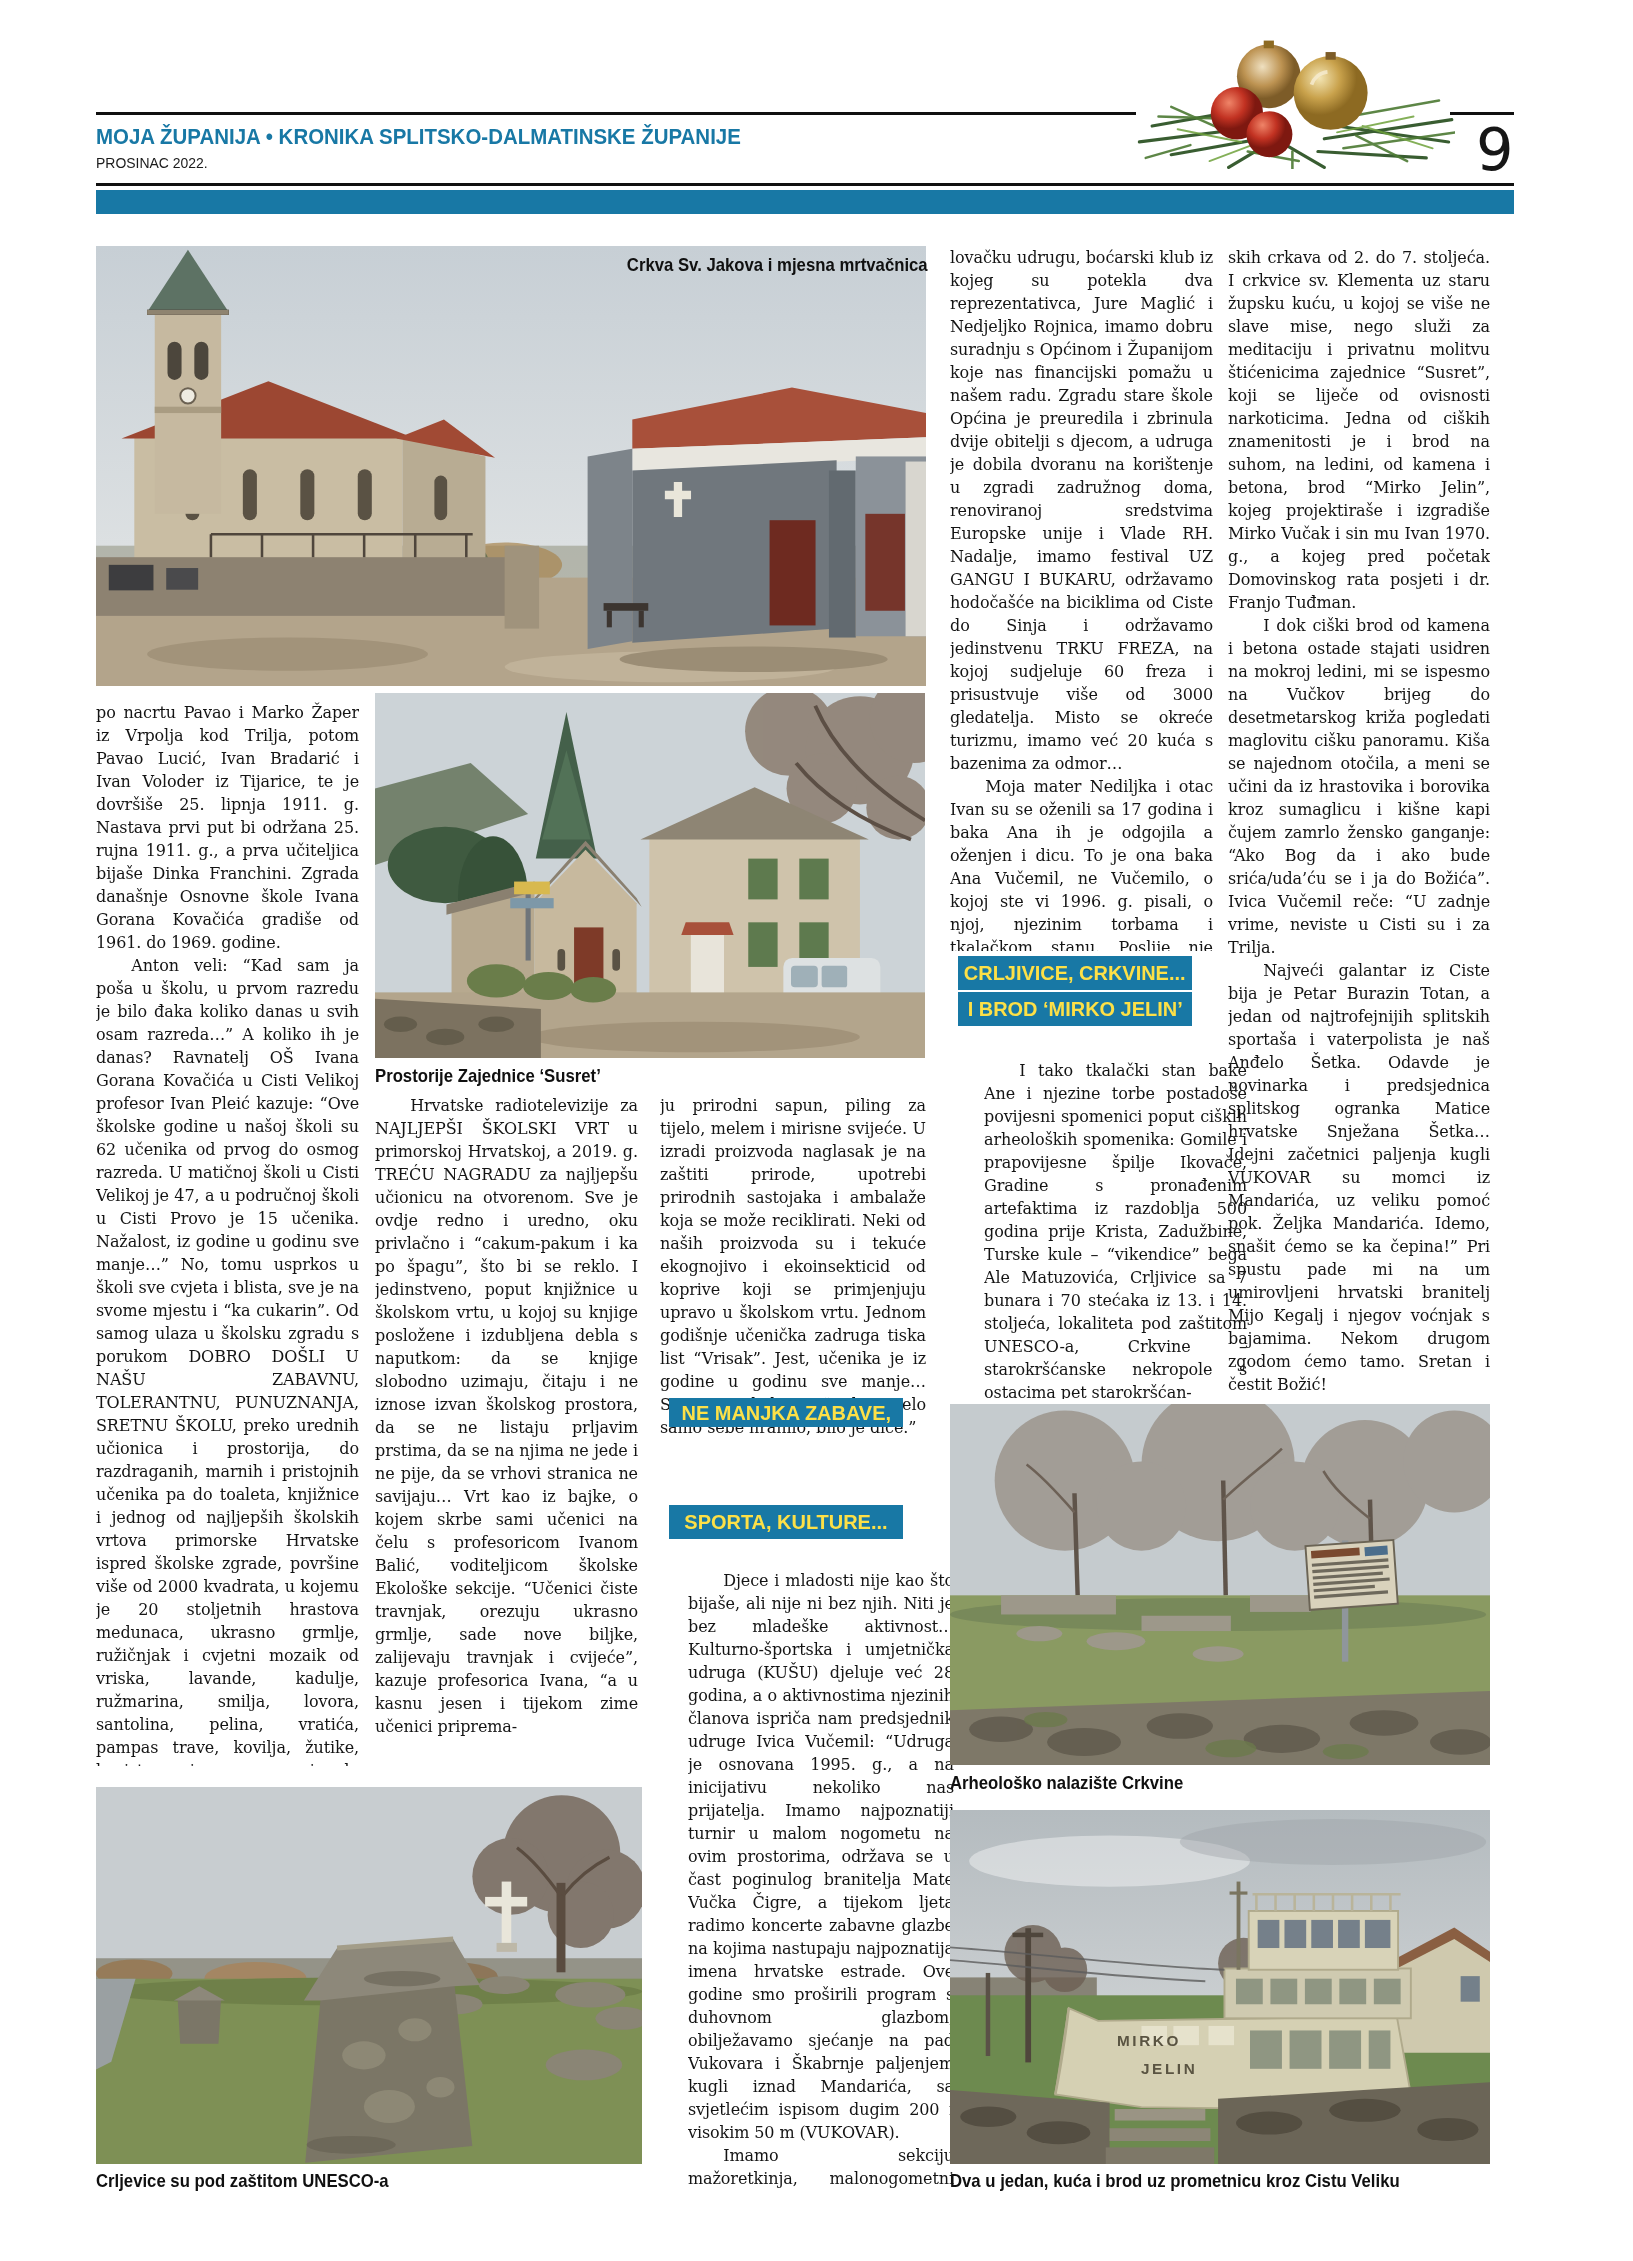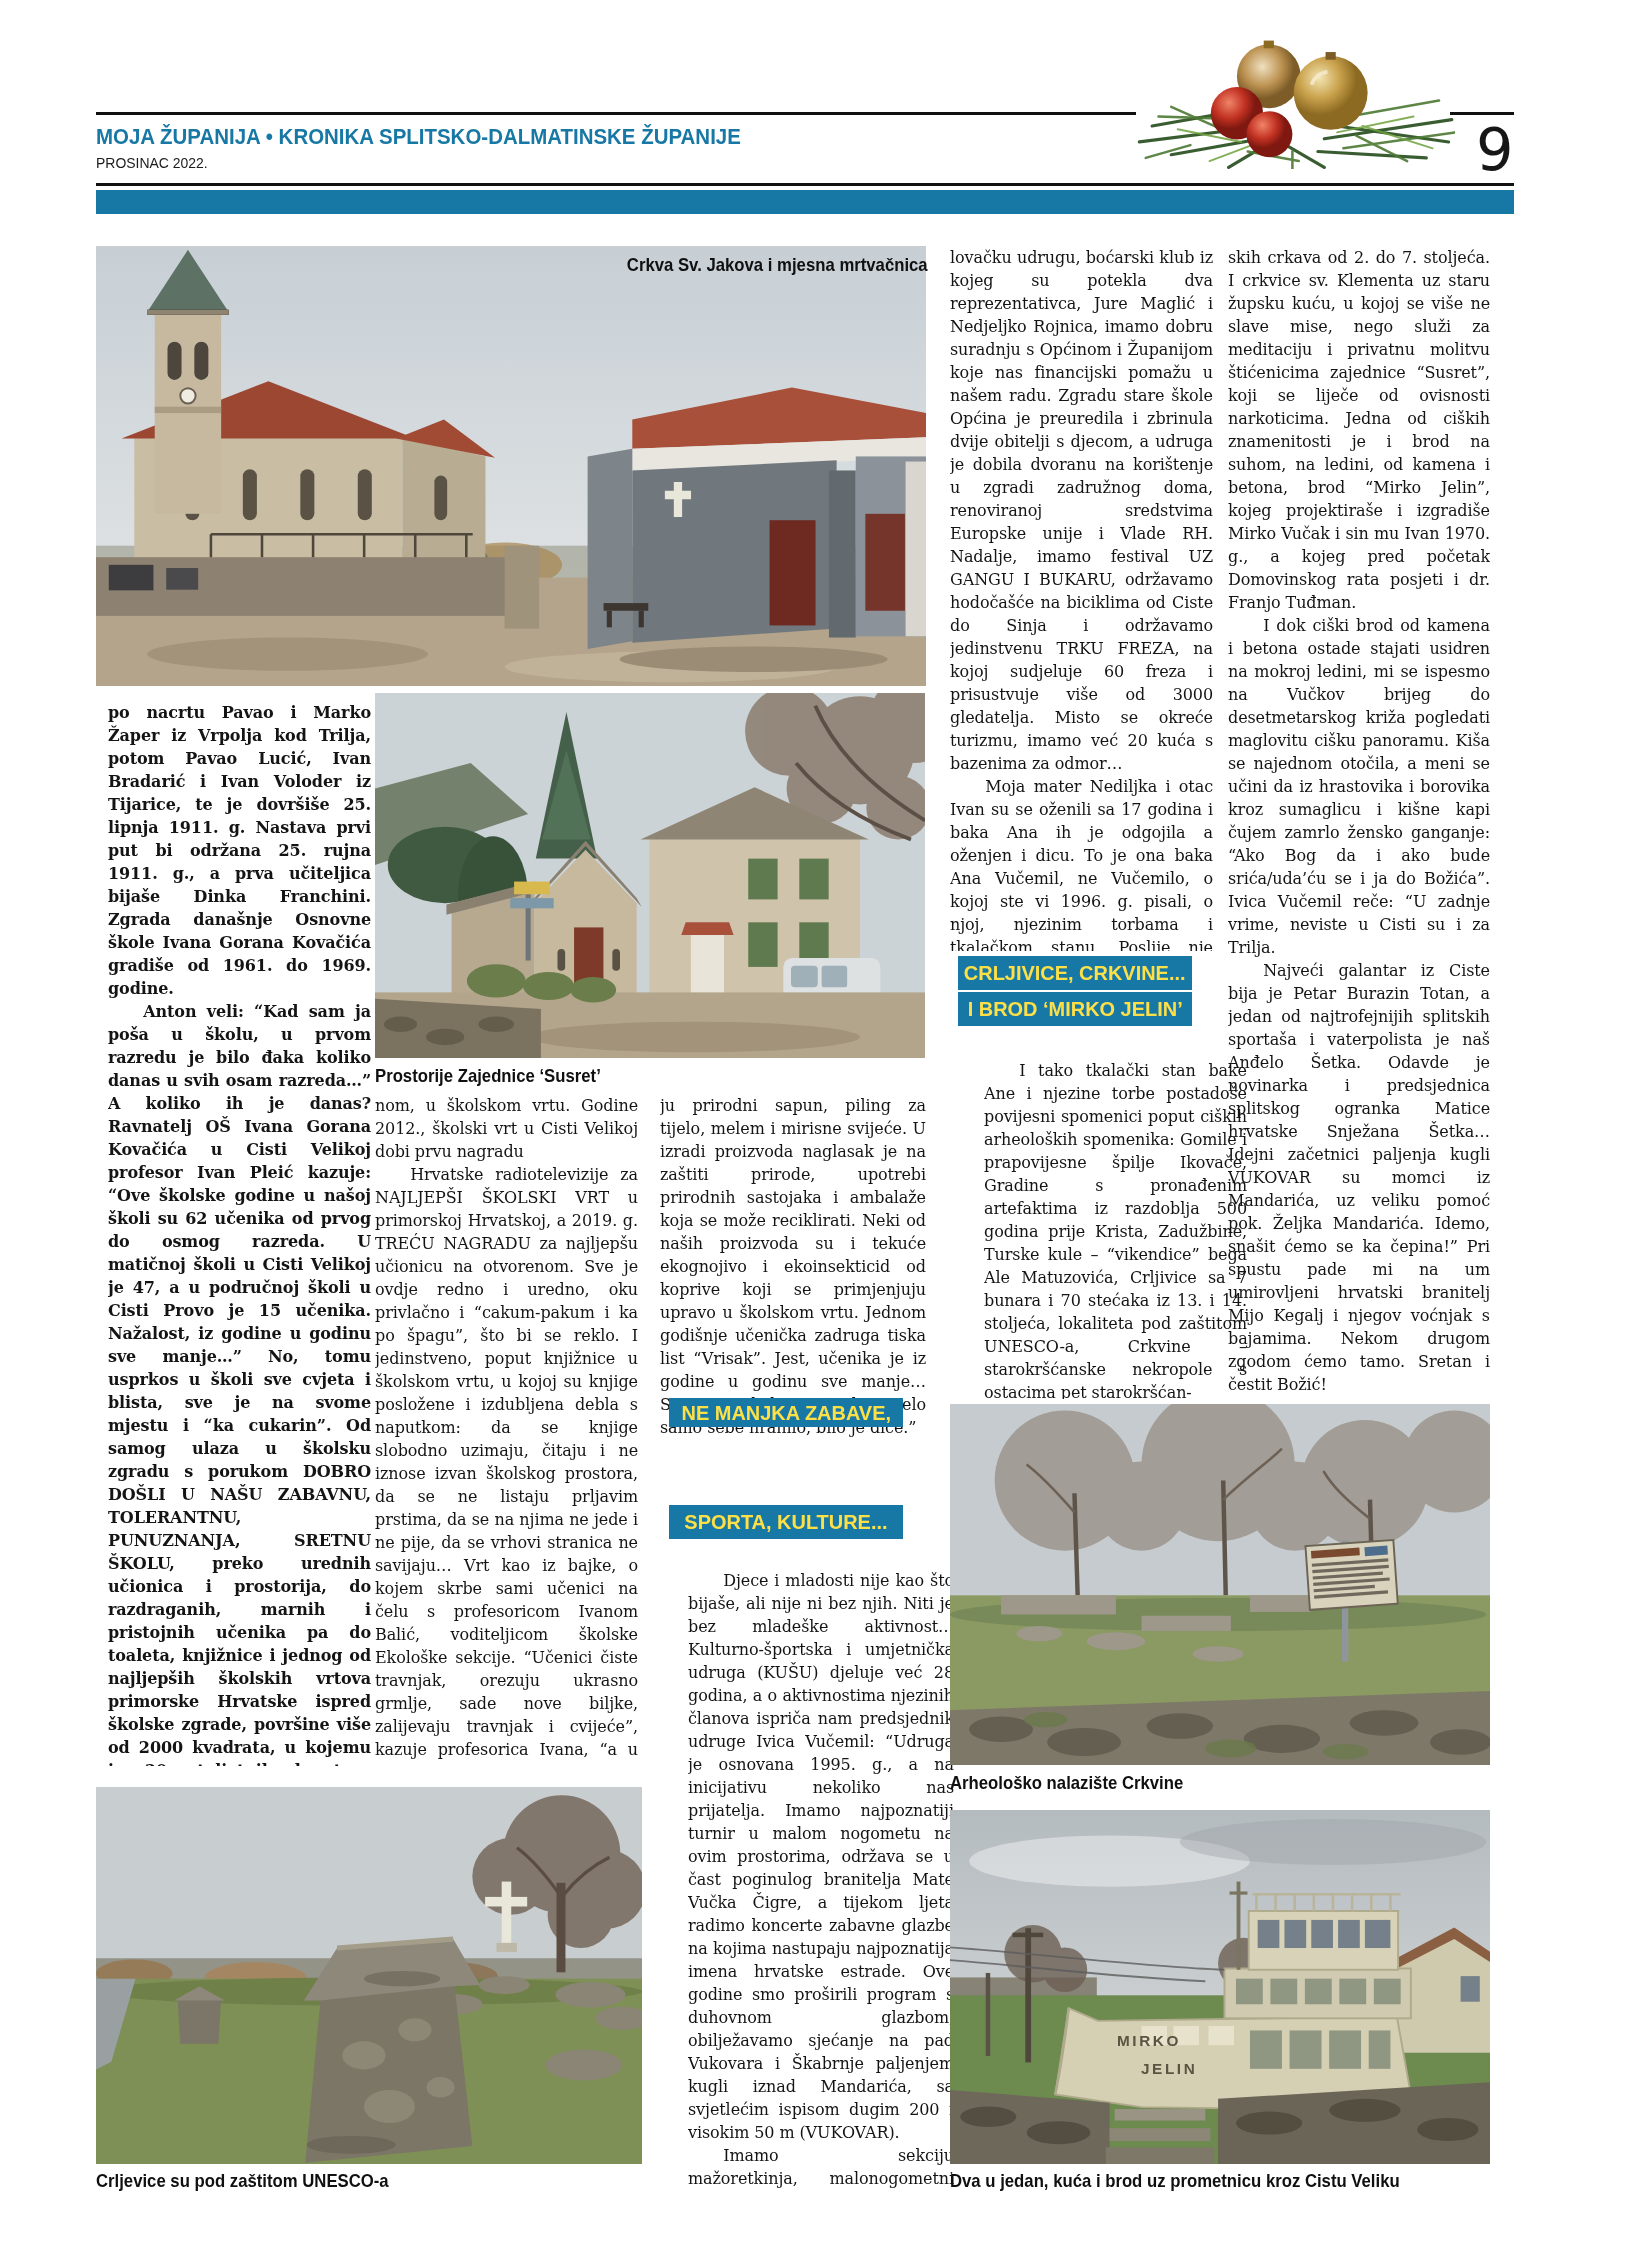--- a/index.html
+++ b/index.html
@@ -165,21 +165,21 @@
       <polygon points="770,330 840,318 840,620 770,632" fill="#7d848a"></polygon>
       <ellipse cx="1030" cy="648" rx="210" ry="20" fill="#9b8d75"></ellipse>
 
       <rect x="795" y="560" width="70" height="12" fill="#3c3530"></rect>
         <rect x="800" y="572" width="8" height="26" fill="#3c3530"></rect>
         <rect x="850" y="572" width="8" height="26" fill="#3c3530"></rect>
     </svg>
   </div>
   <div class="abs caption right" style="right:718px;top:254px;width:332px;text-align:right;left:587px;">Crkva Sv. Jakova i mjesna mrtvačnica</div>
 
-  <div class="abs col" style="left:108px;top:701px;width:263px;height:1065px;font-weight:bold;">
+  <div class="abs col" style="left:96px;top:701px;width:263px;height:1065px;">
     <p>po nacrtu Pavao i Marko Žaper iz Vrpolja kod Trilja, potom Pavao Lucić, Ivan Bradarić i Ivan Voloder iz Tijarice, te je dovršiše 25. lipnja 1911. g. Nastava prvi put bi održana 25. rujna 1911. g., a prva učiteljica bijaše Dinka Franchini. Zgrada današnje Osnovne škole Ivana Gorana Kovačića gradiše od 1961. do 1969. godine.</p>
     <p class="ind">Anton veli: “Kad sam ja poša u školu, u prvom razredu je bilo đaka koliko danas u svih osam razreda…” A koliko ih je danas? Ravnatelj OŠ Ivana Gorana Kovačića u Cisti Velikoj profesor Ivan Pleić kazuje: “Ove školske godine u našoj školi su 62 učenika od prvog do osmog razreda. U matičnoj školi u Cisti Velikoj je 47, a u područnoj školi u Cisti Provo je 15 učenika. Nažalost, iz godine u godinu sve manje…” No, tomu usprkos u školi sve cvjeta i blista, sve je na svome mjestu i “ka cukarin”. Od samog ulaza u školsku zgradu s porukom DOBRO DOŠLI U NAŠU ZABAVNU, TOLERANTNU, PUNUZNANJA, SRETNU ŠKOLU, preko urednih učionica i prostorija, do razdraganih, marnih i pristojnih učenika pa do toaleta, knjižnice i jednog od najljepših školskih vrtova primorske Hrvatske ispred školske zgrade, površine više od 2000 kvadrata, u kojemu je 20 stoljetnih hrastova medunaca, ukrasno grmlje, ružičnjak i cvjetni mozaik od vriska, lavande, kadulje, ružmarina, smilja, lovora, santolina, pelina, vratića, pampas trave, kovilja, žutike, brnistre, jorgovana… i do učionice na otvore-</p>
   </div>
 
   <div class="abs photo" style="left:375px;top:693px;width:550px;height:365px;">
     <svg viewBox="0 0 862 573" preserveAspectRatio="none">
       <rect width="862" height="573" fill="#ccd3d7"></rect>
       <polygon points="0,150 150,110 240,190 0,270" fill="#5e6e52" opacity="0.8"></polygon>
       <ellipse cx="110" cy="270" rx="90" ry="60" fill="#3f5a40"></ellipse>
       <ellipse cx="185" cy="320" rx="55" ry="95" fill="#375239"></ellipse>
@@ -239,21 +239,20 @@
       <rect x="240" y="690" width="0" height="0" fill="none"></rect>
 
       <rect x="236" y="300" width="8" height="120" fill="#6f757a"></rect>
       <rect x="218" y="296" width="56" height="20" fill="#d8b94e"></rect>
       <rect x="212" y="322" width="68" height="16" fill="#7d98a8"></rect>
     </svg>
   </div>
   <div class="abs caption" style="left:375px;top:1065px;">Prostorije Zajednice ‘Susret’</div>
 
   <div class="abs col" style="left:375px;top:1094px;width:263px;height:670px;">
-    <p>nom, u školskom vrtu. Godine 2012., školski vrt u Cisti Velikoj dobi prvu nagradu</p>
     <p class="ind">Hrvatske radiotelevizije za NAJLJEPŠI ŠKOLSKI VRT u primorskoj Hrvatskoj, a 2019. g. TREĆU NAGRADU za najljepšu učionicu na otvorenom. Sve je ovdje redno i uredno, oku privlačno i “cakum-pakum i ka po špagu”, što bi se reklo. I jedinstveno, poput knjižnice u školskom vrtu, u kojoj su knjige posložene i izdubljena debla s naputkom: da se knjige slobodno uzimaju, čitaju i ne iznose izvan školskog prostora, da se ne listaju prljavim prstima, da se na njima ne jede i ne pije, da se vrhovi stranica ne savijaju… Vrt kao iz bajke, o kojem skrbe sami učenici na čelu s profesoricom Ivanom Balić, voditeljicom školske Ekološke sekcije. “Učenici čiste travnjak, orezuju ukrasno grmlje, sade nove biljke, zalijevaju travnjak i cvijeće”, kazuje profesorica Ivana, “a u kasnu jesen i tijekom zime učenici priprema-</p>
   </div>
 
   <div class="abs col" style="left:660px;top:1094px;width:266px;height:371px;">
     <p>ju prirodni sapun, piling za tijelo, melem i mirisne svijeće. U izradi proizvoda naglasak je na zaštiti prirode, upotrebi prirodnih sastojaka i ambalaže koja se može reciklirati. Neki od naših proizvoda su i tekuće ekognojivo i ekoinsekticid od koprive koji se primjenjuju upravo u školskom vrtu. Jednom godišnje učenička zadruga tiska list “Vrisak”. Jest, učenika je iz godine u godinu sve manje… Stipe Kegalj kaza: “Dok je selo samo sebe hranilo, bilo je dice.”</p>
   </div>
   <div class="abs subhead" style="left:669px;top:1398px;width:234px;height:29px;text-align:center;">
     <span>NE MANJKA ZABAVE,</span>
   </div>
   <div class="abs subhead" style="left:669px;top:1505px;width:234px;height:34px;">

